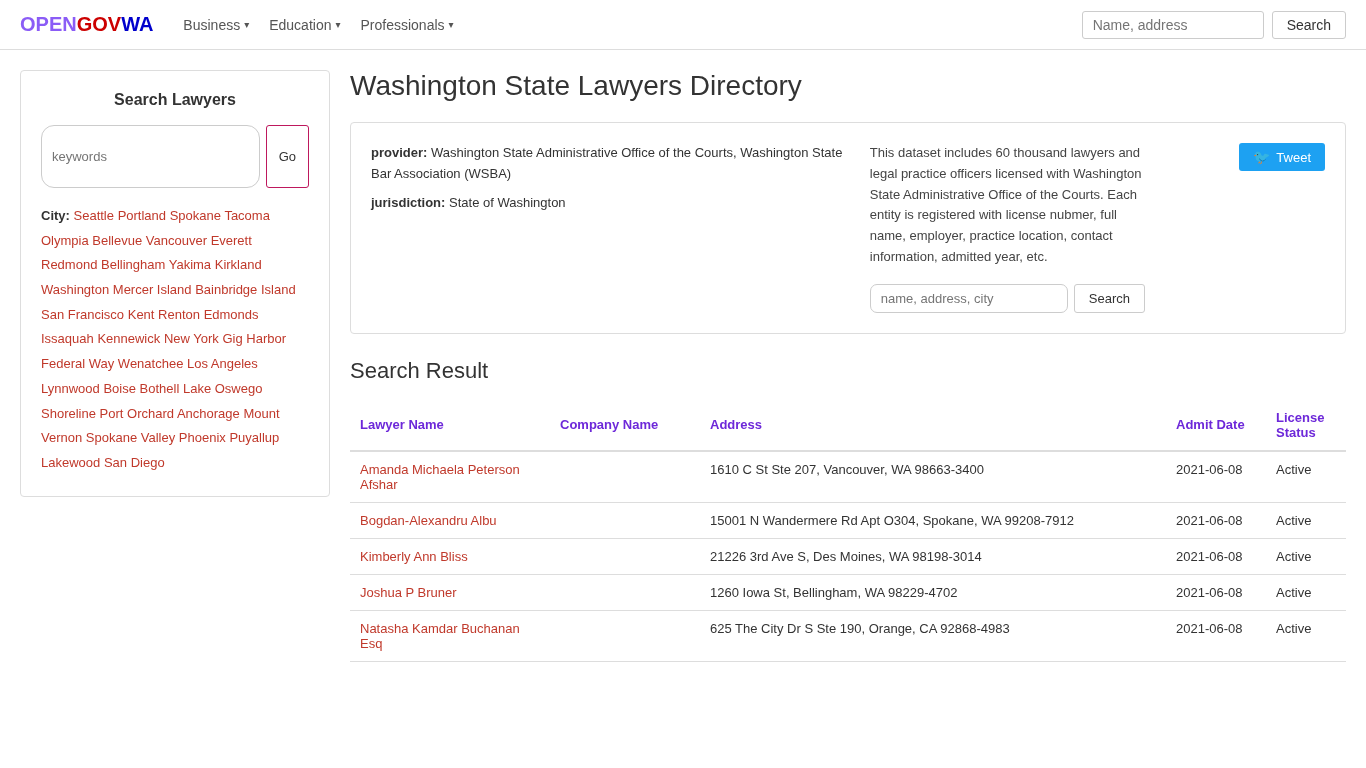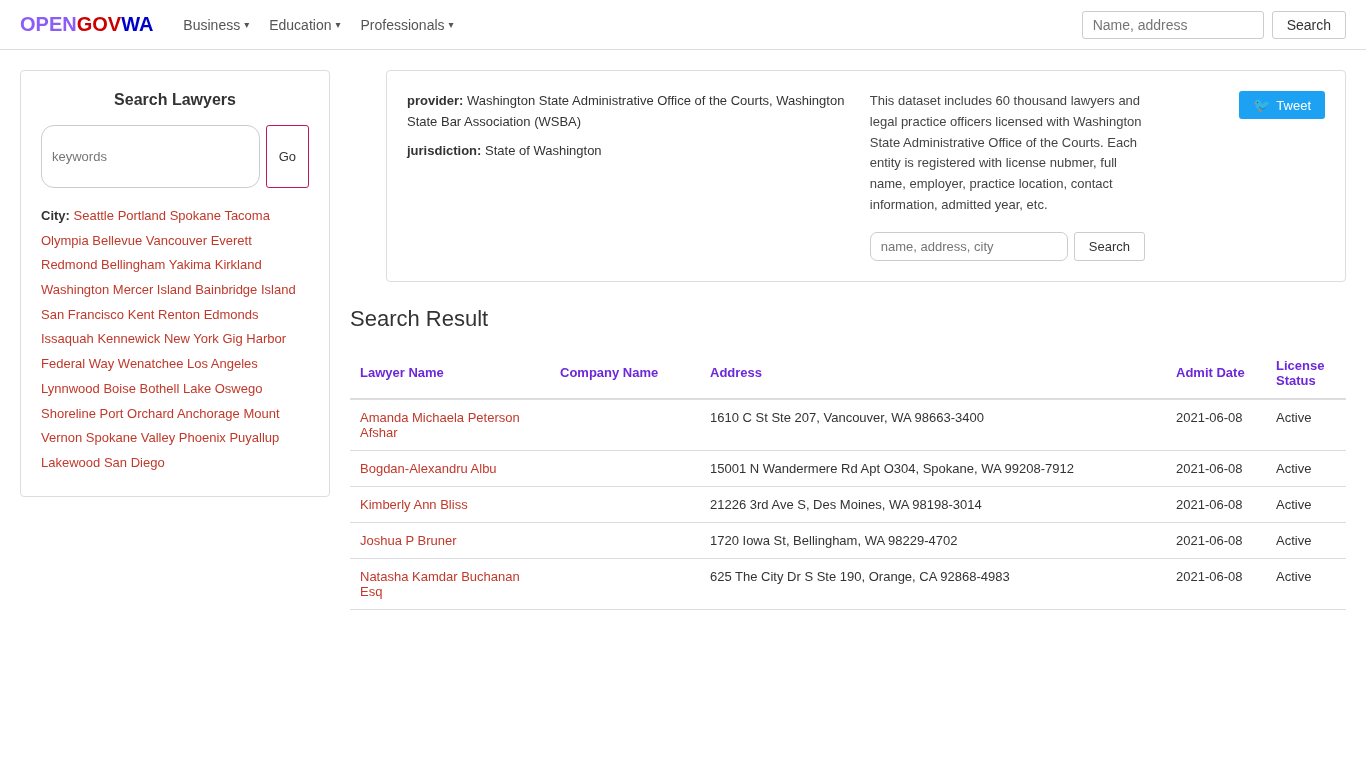--- a/index.html
+++ b/index.html
@@ -137,21 +137,20 @@
 
     
     .info-card {
       border: 1px solid #ddd;
       border-radius: 4px;
       padding: 20px;
       margin-bottom: 24px;
       display: flex;
       gap: 20px;
       align-items: flex-start;
-      margin-left: 36px;
     }
     .info-left {
       min-width: 200px;
       font-size: 13px;
       line-height: 1.6;
     }
     .info-left b { font-weight: bold; }
     .info-mid {
       flex: 1;
       font-size: 13px;
@@ -272,20 +271,21 @@
       <input class="keyword-input" type="text" placeholder="keywords" style="">
       <button class="go-btn">Go</button>
     </div>
     <div class="city-links">
       <span class="city-label">City:</span>
       <span id="city-links-container"><a class="city-link">Seattle</a> <a class="city-link">Portland</a> <a class="city-link">Spokane</a> <a class="city-link">Tacoma</a> <a class="city-link">Olympia</a> <a class="city-link">Bellevue</a> <a class="city-link">Vancouver</a> <a class="city-link">Everett</a> <a class="city-link">Redmond</a> <a class="city-link">Bellingham</a> <a class="city-link">Yakima</a> <a class="city-link">Kirkland</a> <a class="city-link">Washington</a> <a class="city-link">Mercer Island</a> <a class="city-link">Bainbridge Island</a> <a class="city-link">San Francisco</a> <a class="city-link">Kent</a> <a class="city-link">Renton</a> <a class="city-link">Edmonds</a> <a class="city-link">Issaquah</a> <a class="city-link">Kennewick</a> <a class="city-link">New York</a> <a class="city-link">Gig Harbor</a> <a class="city-link">Federal Way</a> <a class="city-link">Wenatchee</a> <a class="city-link">Los Angeles</a> <a class="city-link">Lynnwood</a> <a class="city-link">Boise</a> <a class="city-link">Bothell</a> <a class="city-link">Lake Oswego</a> <a class="city-link">Shoreline</a> <a class="city-link">Port Orchard</a> <a class="city-link">Anchorage</a> <a class="city-link">Mount Vernon</a> <a class="city-link">Spokane Valley</a> <a class="city-link">Phoenix</a> <a class="city-link">Puyallup</a> <a class="city-link">Lakewood</a> <a class="city-link">San Diego</a></span>
     </div>
   </aside>
 
   <main class="content">
+    <h1 class="page-title">Washington State Lawyers Directory</h1>
 
     <div class="info-card">
       <div class="info-left">
         <p><b>provider:</b> <span>Washington State Administrative Office of the Courts, Washington State Bar Association (WSBA)</span></p>
         <p style="margin-top:8px;"><b>jurisdiction:</b> <span>State of Washington</span></p>
       </div>
       <div class="info-mid">
         <p>This dataset includes 60 thousand lawyers and legal practice officers licensed with Washington State Administrative Office of the Courts. Each entity is registered with license nubmer, full name, employer, practice location, contact information, admitted year, etc.</p>
         <div class="info-search-row" style="margin-top:16px;">
           <input class="info-search-input" type="text" placeholder="name, address, city" style="">
@@ -329,21 +329,21 @@
           <tr>
             <td><a class="lawyer-link">Kimberly Ann Bliss</a></td>
             <td></td>
             <td>21226 3rd Ave S, Des Moines, WA 98198-3014</td>
             <td>2021-06-08</td>
             <td>Active</td>
           </tr>
           <tr>
             <td><a class="lawyer-link">Joshua P Bruner</a></td>
             <td></td>
-            <td>1720 Iowa St, Bellingham, WA 98229-4702</td>
+            <td>1260 Iowa St, Bellingham, WA 98229-4702</td>
             <td>2021-06-08</td>
             <td>Active</td>
           </tr>
           <tr>
             <td><a class="lawyer-link">Natasha Kamdar Buchanan Esq</a></td>
             <td></td>
             <td>625 The City Dr S Ste 190, Orange, CA 92868-4983</td>
             <td>2021-06-08</td>
             <td>Active</td>
           </tr>

